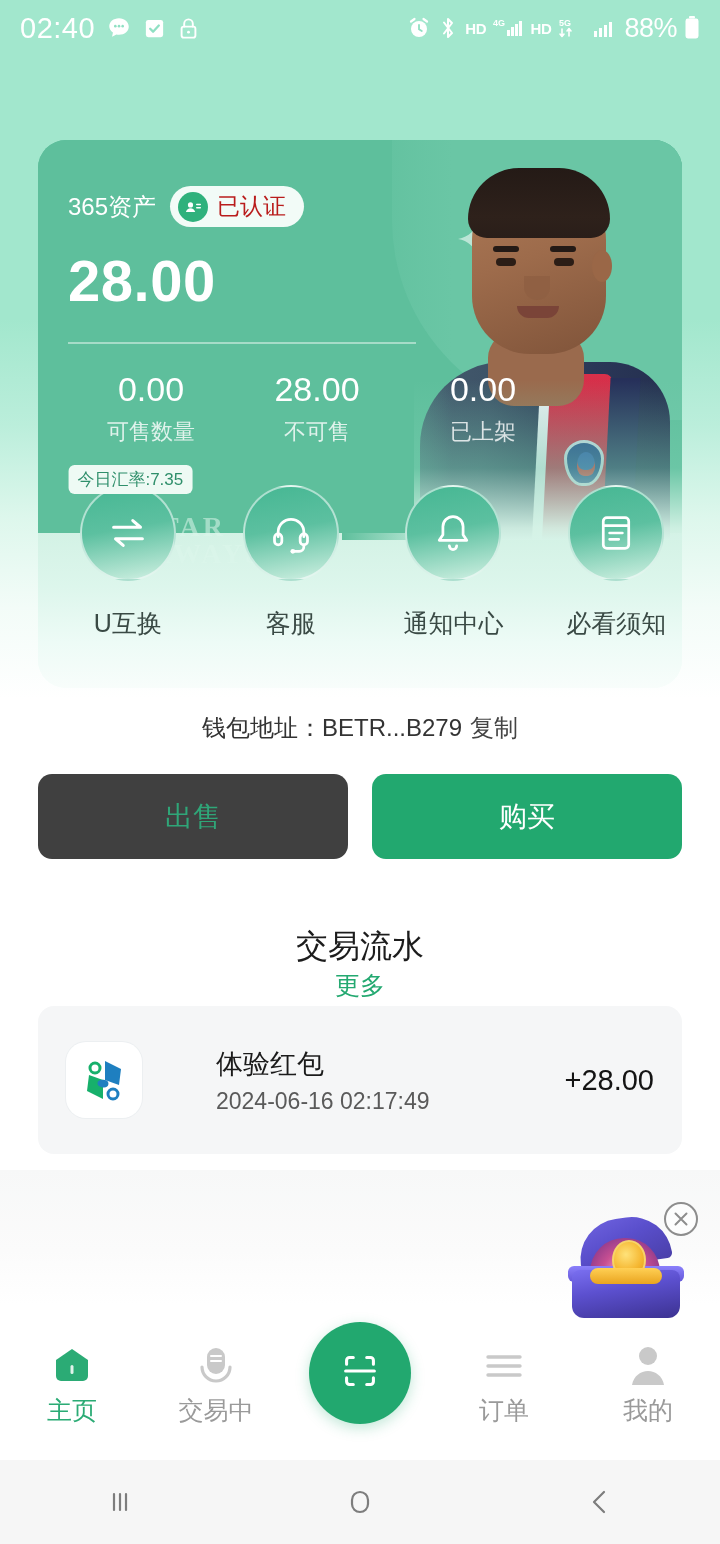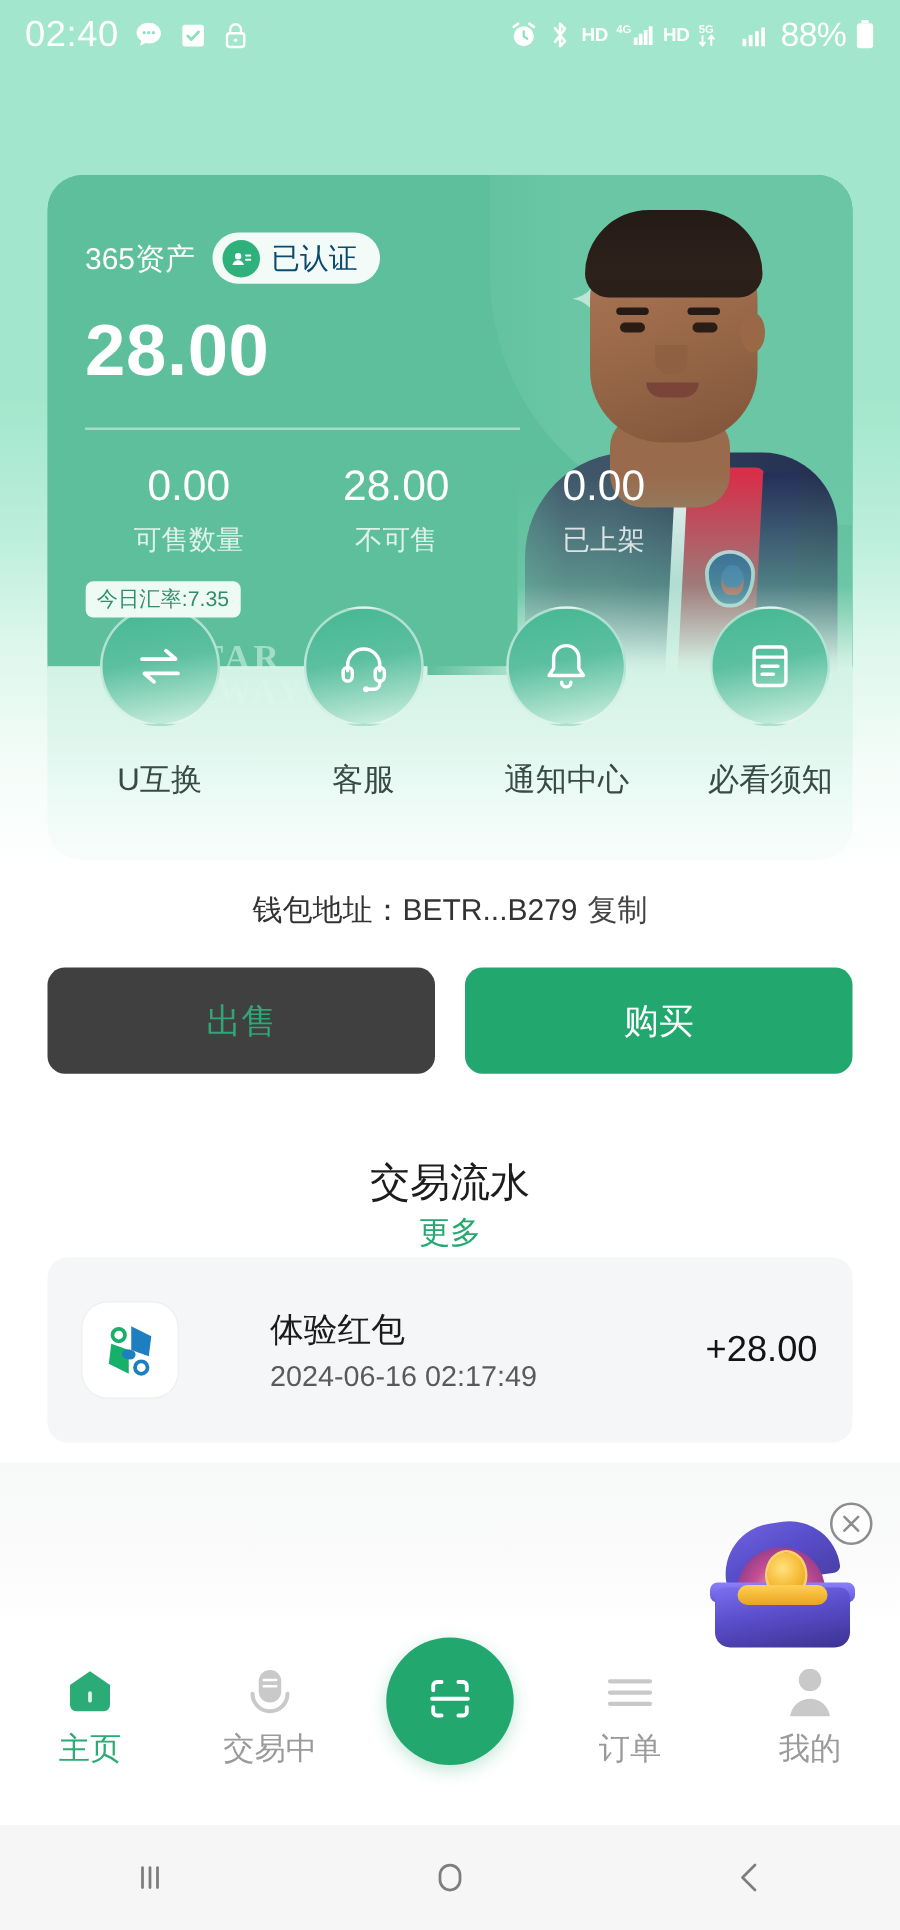--- a/index.html
+++ b/index.html
@@ -152,21 +152,21 @@
   }
   .brand-name { font-size:24px; color:#ffffff; font-weight:400; }
   .verify-pill {
     display:flex; align-items:center; gap:9px;
     background:#f2fbf7; border-radius:22px; padding:5px 18px 5px 8px;
   }
   .verify-ico {
     width:30px; height:30px; border-radius:50%;
     background:#2fb17c; display:flex; align-items:center; justify-content:center;
   }
-  .verify-txt { font-size:23px; color:#0c4a6e; font-weight:500; }
+  .verify-txt { font-size:23px; color:#b91c1c; font-weight:500; }
 
   .balance {
     padding:20px 0 0 30px;
     font-size:58px; font-weight:700; color:#ffffff; letter-spacing:0.5px;
   }
   .divider {
     margin:28px 0 0 30px; width:348px; height:2px;
     background:rgba(255,255,255,.45);
   }
   .stats {
@@ -279,21 +279,21 @@
     z-index:2;
   }
   .ch-coins {
     position:absolute; left:22px; top:50px; width:72px; height:16px;
     background:linear-gradient(180deg,#ffd055 0%, #e9a41f 100%);
     border-radius:10px; z-index:2;
   }
 
   
   .tabbar {
-    position:absolute; left:0; bottom:100px; width:720px; height:136px;
+    position:absolute; left:0; bottom:88px; width:720px; height:136px;
     background:#ffffff; display:flex; align-items:flex-start; z-index:20;
     padding-top:18px;
   }
   .tab { flex:1 1 0; text-align:center; cursor:pointer; }
   .tab-ico { height:56px; display:flex; align-items:center; justify-content:center; }
   .tab-lbl { font-size:25px; color:#9a9a9a; margin-top:4px; }
   .tab.active .tab-lbl { color:#2bab75; }
   .tab-center { flex:1 1 0; position:relative; }
   .scan-fab {
     position:absolute; left:50%; top:-16px; transform:translateX(-50%);

